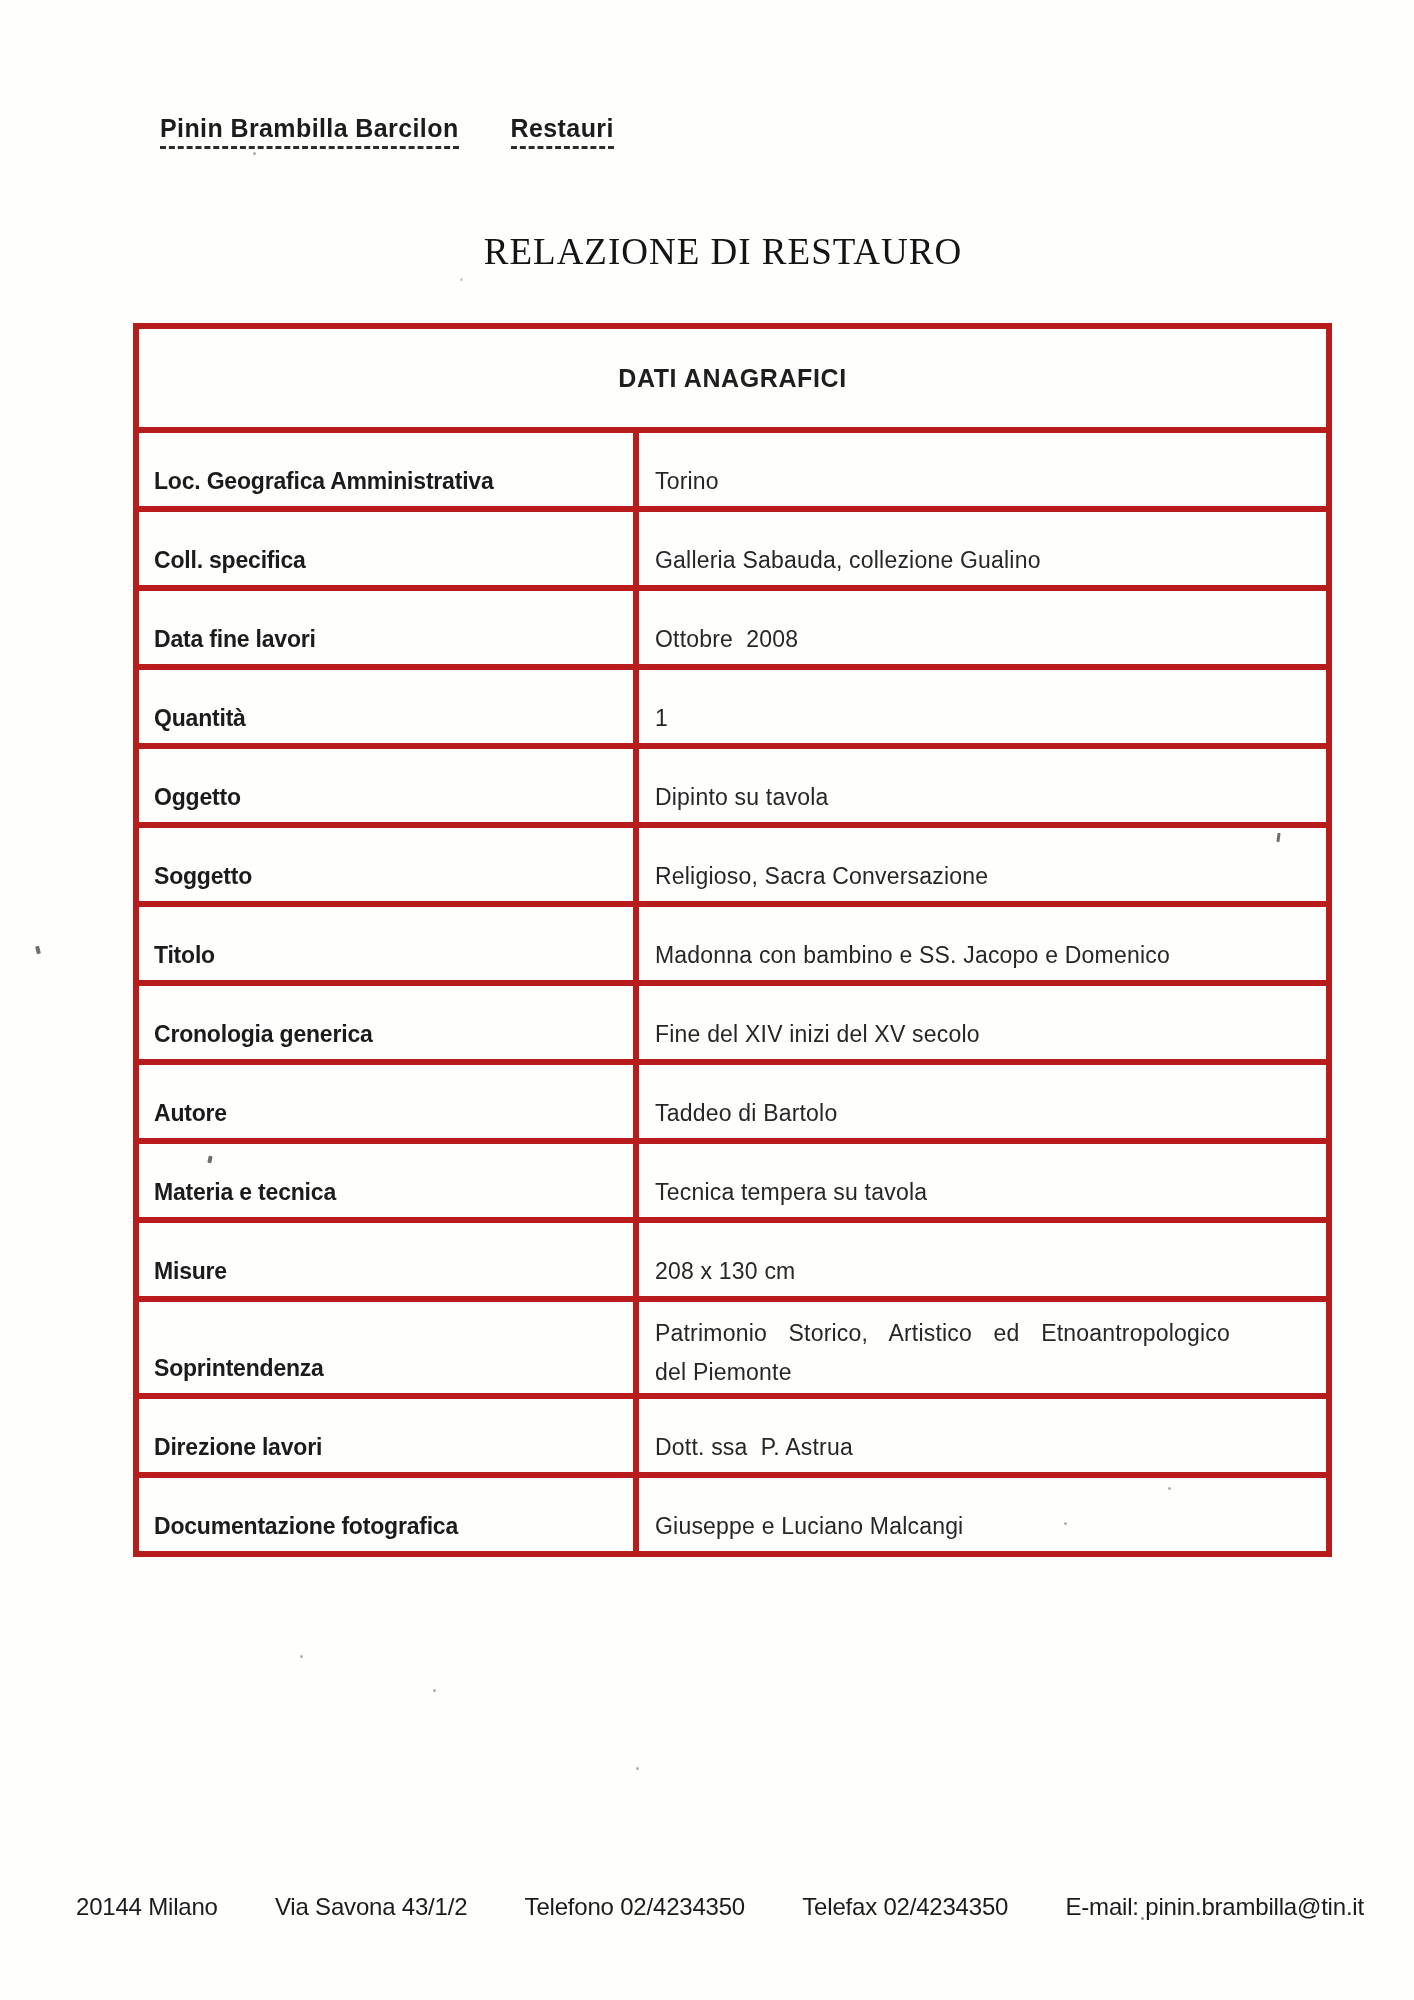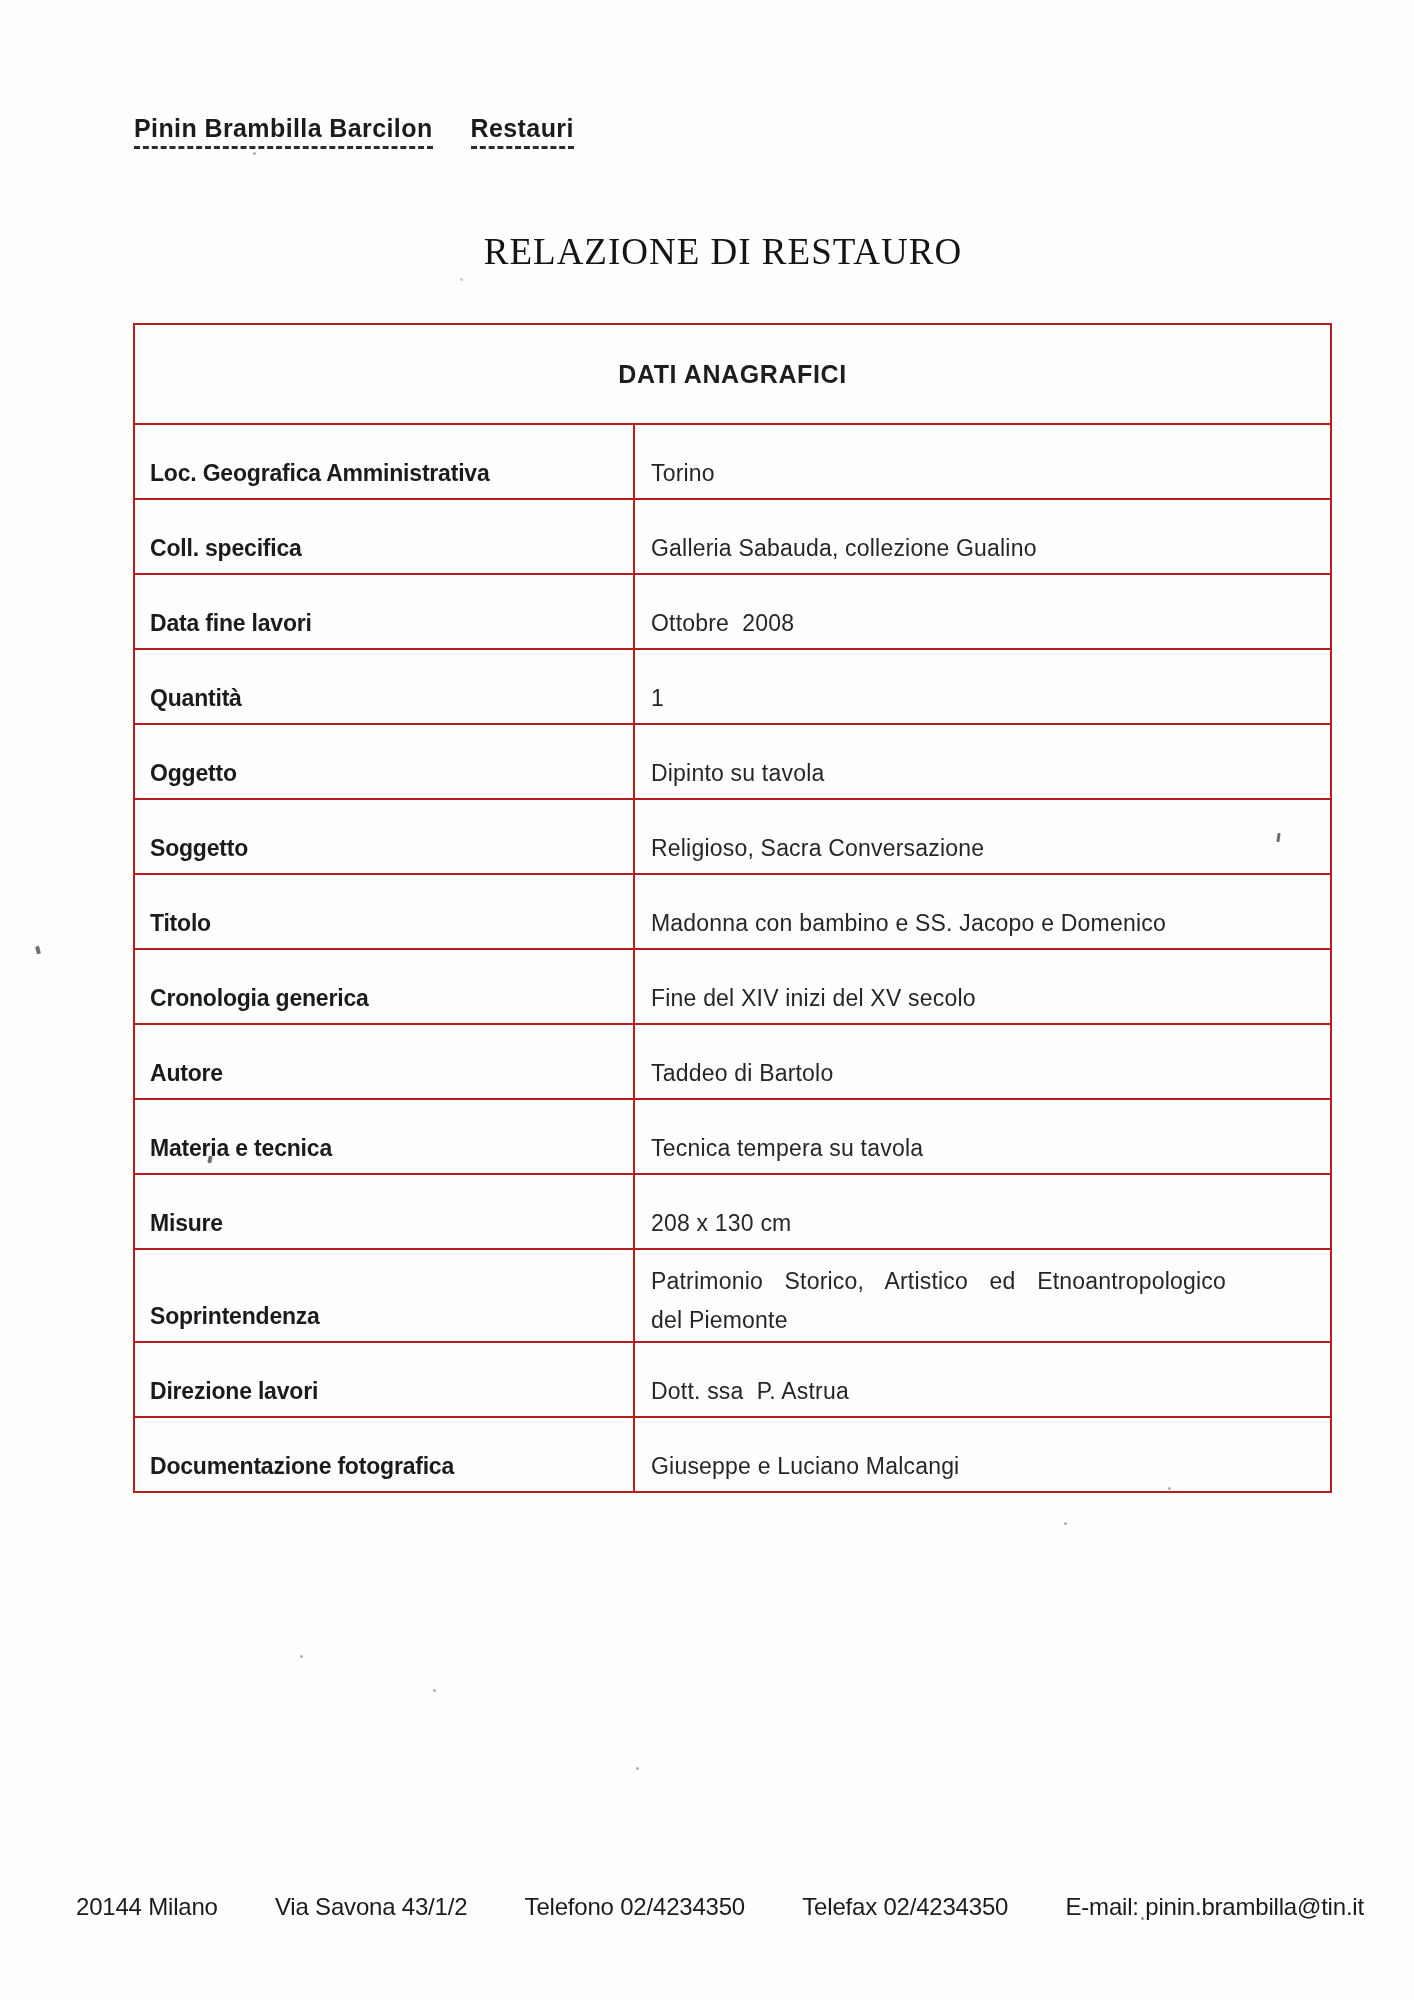--- a/index.html
+++ b/index.html
@@ -9,22 +9,22 @@
     margin:0 auto;
     background:#fefefdl;
     background:#fefefd;
     font-family:"Liberation Sans", sans-serif;
     color:#1f1f1f;
     overflow:hidden;
   }
 
   
   .letterhead {
-    position:absolute; top:114px; left:134px;
-    display:flex; gap:38px;
+    position:absolute; top:114px; left:160px;
+    display:flex; gap:52px;
   }
   .lh-part {
     font-size:25px; font-weight:bold; letter-spacing:0.4px;
     color:#1c1c1c;
     border-bottom:3px dashed #2b2b2b;
     padding-bottom:3px;
     filter:blur(0.3px);
   }
 
   
@@ -38,21 +38,21 @@
 
   
   .data-table {
     position:absolute; top:323px; left:133px;
     width:1199px;
     border-collapse:collapse;
     table-layout:fixed;
   }
   .data-table col.c1 { width:500px; }
   .data-table th, .data-table td {
-    border:2px solid #b91c1c;
+    border:6px solid #b91c1c;
   }
   .data-table th {
     height:96px;
     text-align:center; vertical-align:middle;
     font-size:25px; font-weight:bold; letter-spacing:0.6px;
     color:#1e1e1e;
   }
   .data-table td {
     height:62px;
     vertical-align:bottom;

